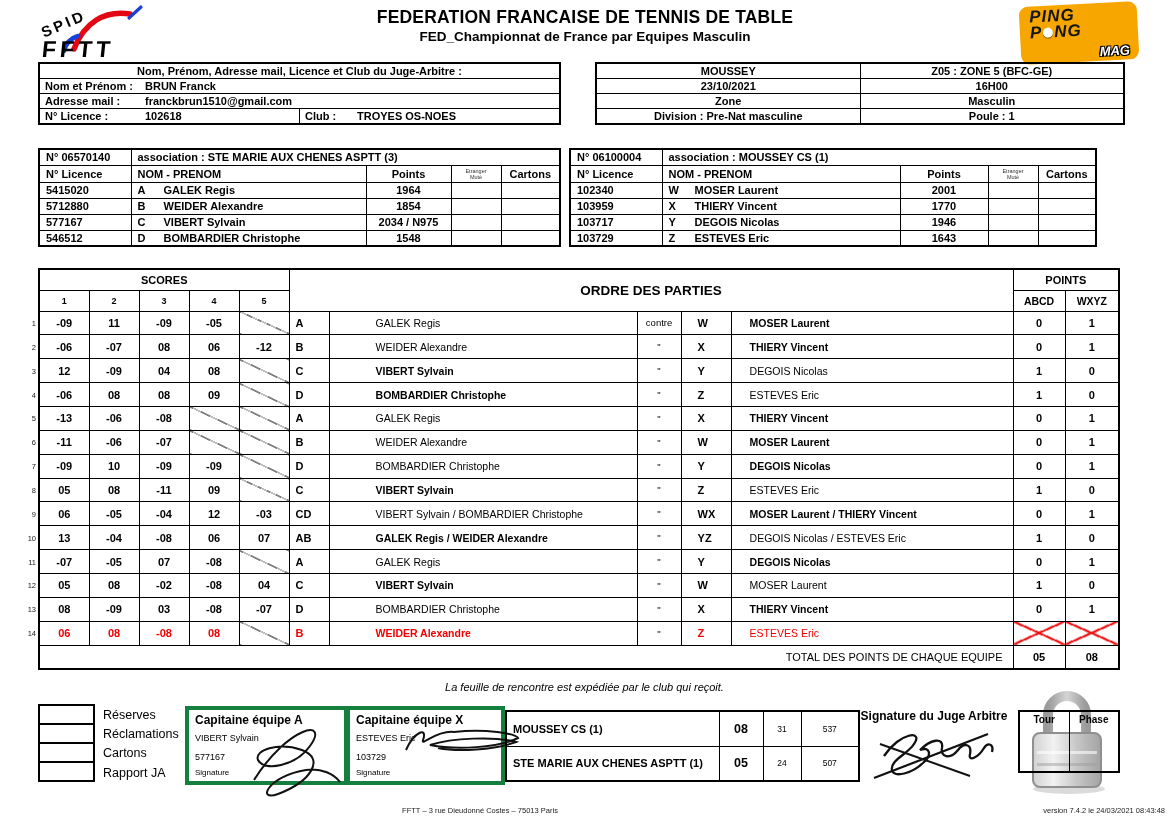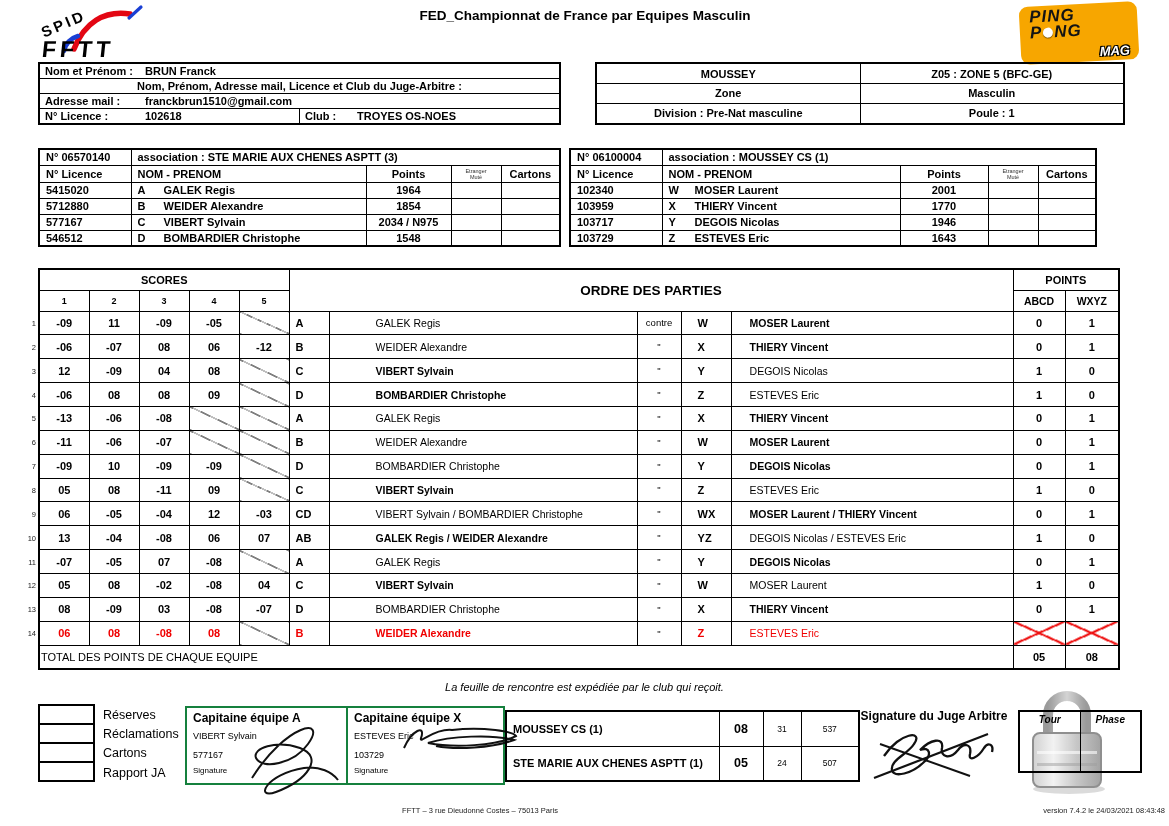--- a/index.html
+++ b/index.html
@@ -62,50 +62,50 @@
   .rletter{padding-left:16px;}
   .name-cell{font-size:10.5px;padding-left:46px;}
   .rname{padding-left:18px;}
   .bold{font-weight:bold;}
   .vs-cell{text-align:center;font-size:9.5px;}
   .pt-cell{text-align:center;font-weight:bold;font-size:11px;}
   .crossed{background:
      linear-gradient(to top right,transparent 47.5%,#ee1111 47.5%,#ee1111 52.5%,transparent 52.5%),
      linear-gradient(to bottom right,transparent 47.5%,#ee1111 47.5%,#ee1111 52.5%,transparent 52.5%);}
   .red-row .score-cell,.red-row .letter-cell,.red-row .name-cell{color:#f00000;}
-  .total-label{padding-right:10px;font-size:11px;height:24px;}
+  .total-label{text-align:right;padding-right:10px;font-size:11px;height:24px;}
   .rownums{position:absolute;left:24px;top:312px;width:12px;}
   .rownums div{height:23.86px;line-height:23.86px;font-size:7.5px;text-align:right;color:#222;}
 
   
   .notice{position:absolute;left:0;top:681px;width:1169px;text-align:center;font-size:11px;font-style:italic;}
   .chks{position:absolute;left:38px;top:706px;}
   .chks .box{width:53px;height:17px;border:2px solid #000;margin-top:-2px;background:#fff;}
   .chklbls{position:absolute;left:103px;top:706px;font-size:12.5px;}
   .chklbls div{height:19.2px;line-height:19.2px;}
-  .capbox{position:absolute;top:706px;height:79px;border:2px solid #15803d;box-sizing:border-box;
+  .capbox{position:absolute;top:706px;height:79px;border:4px solid #15803d;box-sizing:border-box;
           padding:3px 16px 0 6px;background:transparent;}
   .cap-a{left:185px;width:163px;}
   .cap-x{left:346px;width:159px;}
   .cap-title{font-size:12px;font-weight:bold;}
   .cap-name{font-size:9px;margin-top:6px;}
   .cap-lic{font-size:9px;margin-top:9px;}
   .cap-sig{font-size:8px;margin-top:6px;}
   .sig-a{position:absolute;left:55px;top:8px;width:115px;height:90px;overflow:visible;}
   .sig-x{position:absolute;left:48px;top:10px;width:125px;height:48px;overflow:visible;}
   .results{left:505px;top:710px;width:355px;height:70px;}
   .results td{height:35px;}
   .res-team{font-size:11px;font-weight:bold;padding-left:6px;}
   .res-pts{font-size:12.5px;font-weight:bold;text-align:center;}
   .res-sm{font-size:8.5px;text-align:center;}
   .jsig-label{position:absolute;left:858px;top:709px;width:152px;text-align:center;
               font-size:12px;font-weight:bold;}
   .jsig{position:absolute;left:866px;top:722px;width:140px;height:68px;}
   .lock{position:absolute;left:1024px;top:685px;width:86px;height:112px;z-index:1;opacity:.95;}
-  .tourphase{left:1018px;top:710px;width:124px;height:63px;z-index:2;font-style:italic;}
+  .tourphase{left:1018px;top:710px;width:102px;height:63px;z-index:2;}
   .tourphase table{background:transparent;}
   .tourphase td{background:transparent;}
   .tp-h{font-size:10px;font-weight:bold;text-align:center;vertical-align:top;padding-top:2px;height:20px;}
   .tp-v{font-size:12.5px;font-weight:bold;text-align:center;}
   .footer-l{position:absolute;left:345px;top:806px;width:270px;text-align:center;font-size:7.5px;color:#222;}
   .footer-r{position:absolute;left:990px;top:806px;width:175px;text-align:right;font-size:7.5px;color:#222;}
 </style>
 </head>
 <body>
 
@@ -115,55 +115,60 @@
     <svg width="132" height="60" viewBox="0 0 132 60">
       <path d="M46,48 C 56,22 76,9 102,13" stroke="#e30613" stroke-width="5.5" fill="none" stroke-linecap="round"></path>
       <path d="M101,17 L 113,6" stroke="#1a3fd4" stroke-width="3.2" fill="none" stroke-linecap="round"></path>
       <path d="M36,50 C 38,42 43,37 50,35" stroke="#1a3fd4" stroke-width="4.5" fill="none" stroke-linecap="round"></path>
     </svg>
     <div class="spid-word">SPID</div>
     <div class="fftt-word">FFTT</div>
   </div>
 
   <div class="titles">
+    <div class="t1">FEDERATION FRANCAISE DE TENNIS DE TABLE</div>
     <div class="t2">FED_Championnat de France par Equipes Masculin</div>
   </div>
 
   <div class="ppm">
     <div class="ppm-l">PING</div>
     <div class="ppm-l"><span>P</span><span class="ppm-ball"></span><span>NG</span></div>
     <div class="ppm-mag">MAG</div>
   </div>
 
   <div class="tbl judge">
     <table>
       <tbody>
           <tr>
+            <td colspan="2" class="hd">Nom, Prénom, Adresse mail, Licence et Club du Juge-Arbitre :</td>
+          </tr>
+      <tr>
             <td colspan="2"><span class="lbl w1">Nom et Prénom :</span><span>BRUN   Franck</span></td>
-          </tr>
-      <tr>
-            <td colspan="2" class="hd">Nom, Prénom, Adresse mail, Licence et Club du Juge-Arbitre :</td>
           </tr>
       <tr>
             <td colspan="2"><span class="lbl w1">Adresse mail  :</span><span>franckbrun1510@gmail.com</span></td>
           </tr>
       <tr>
         <td style="width:180px"><span class="lbl w1">N° Licence    :</span><span>102618</span></td>
         <td><span class="lbl w2">Club :</span><span>TROYES OS-NOES</span></td>
       </tr>
     </tbody>
       </table>
   </div>
 
   <div class="tbl minfo">
     <table>
       <tbody>
           <tr>
             <td style="width:50%">MOUSSEY</td>
             <td>Z05 : ZONE 5 (BFC-GE)</td>
+          </tr>
+      <tr>
+            <td>23/10/2021</td>
+            <td>16H00</td>
           </tr>
       <tr>
             <td>Zone</td>
             <td>Masculin</td>
           </tr>
       <tr>
             <td>Division : Pre-Nat masculine</td>
             <td>Poule : 1</td>
           </tr>
     </tbody>

